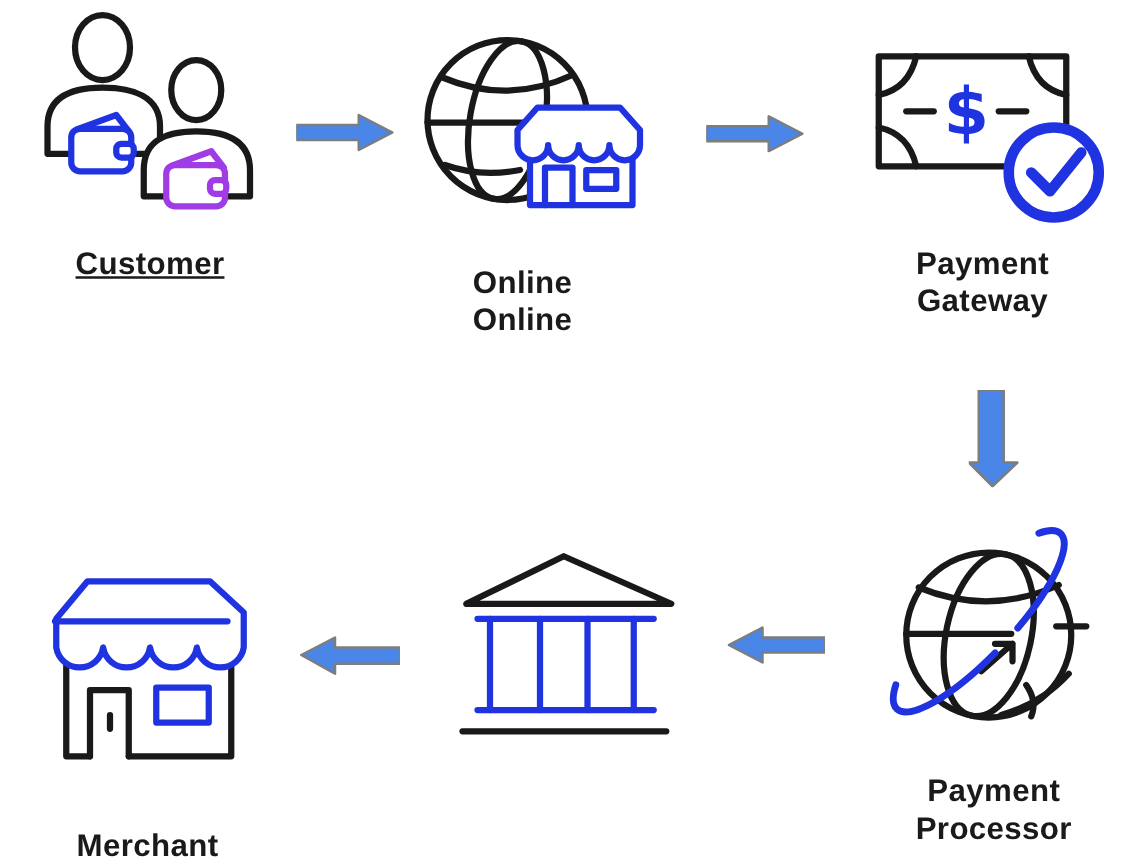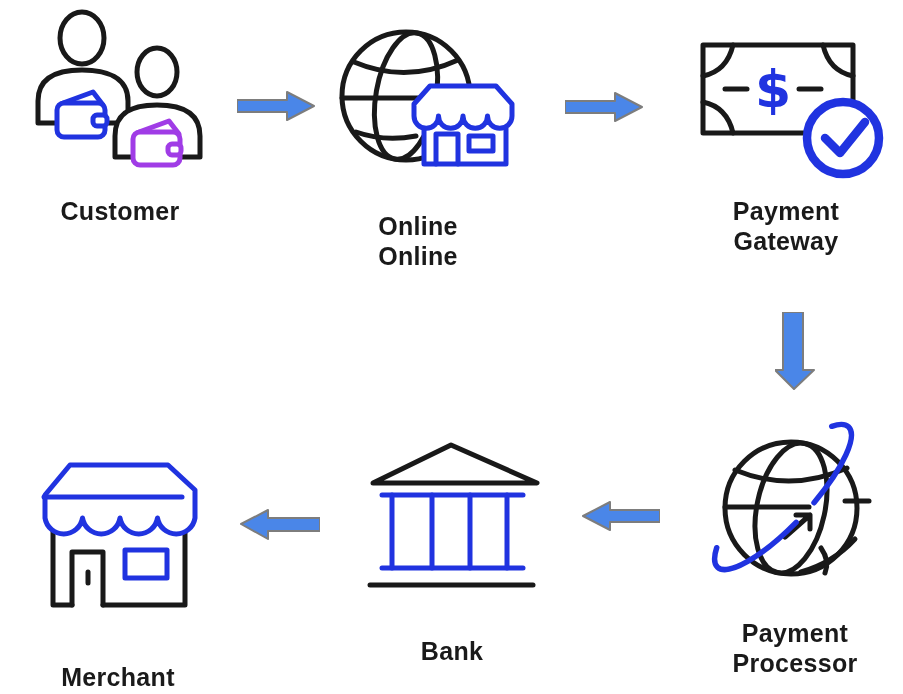--- a/index.html
+++ b/index.html
@@ -43,21 +43,21 @@
       <rect class="sk-bl fw" x="63" y="110" width="14" height="11" rx="4"></rect>
 
       <ellipse class="sk-b fw" cx="127" cy="67" rx="20" ry="24"></ellipse>
       <path class="sk-b fw" d="M85,152 V131 C85,107 103,100 127,100 C151,100 170,107 170,131 V152 Z"></path>
 
       <path class="sk-p fw" d="M109,127 L139,116 L149,129"></path>
       <rect class="sk-p fw" x="103" y="127" width="47" height="33" rx="7"></rect>
       <rect class="sk-p fw" x="138" y="139" width="13" height="11" rx="4"></rect>
     </svg>
   </div>
-  <div class="lbl" style="left:30px;top:196px;width:180px;">
+  <div class="lbl" style="left:30px;top:196px;width:180px;text-decoration:underline;">
     <span>Customer</span>
 
   </div>
 
   <svg class="arrow" style="left:237px;top:90px;" width="78" height="32" viewBox="0 0 78 32">
     <polygon points="0,10 50,10 50,2 77,16 50,30 50,22 0,22"></polygon>
   </svg>
 
   <div class="node" style="left:328px;top:12px;">
     <svg class="ic" width="190" height="180" viewBox="0 0 190 180">
@@ -143,24 +143,20 @@
       <path class="sk-b" d="M8,45 L86,7 L172,45 Z"></path>
       <path class="sk-bl" d="M17,57 H158"></path>
       <path class="sk-bl" d="M17,130 H158"></path>
       <path class="sk-bl" d="M27,57 V130"></path>
       <path class="sk-bl" d="M67,57 V130"></path>
       <path class="sk-bl" d="M105,57 V130"></path>
       <path class="sk-bl" d="M142,57 V130"></path>
       <path class="sk-b" d="M5,147 H168"></path>
     </svg>
   </div>
-  <div class="lbl" style="left:362px;top:636px;width:180px;">
-    <span>Bank</span>
-
-  </div>
 
   <svg class="arrow" style="left:240px;top:508px;" width="80" height="33" viewBox="0 0 80 33">
     <polygon points="80,10 28,10 28,2 1,16 28,31 28,23 80,23"></polygon>
   </svg>
 
   <div class="node" style="left:30px;top:455px;">
     <svg class="ic" width="170" height="160" viewBox="0 0 170 160">
 
       <rect class="fw" x="23" y="63" width="132" height="87" stroke="none"></rect>
       <path class="sk-b" d="M23,63 V150 H42 M73,150 H155 V63"></path>

